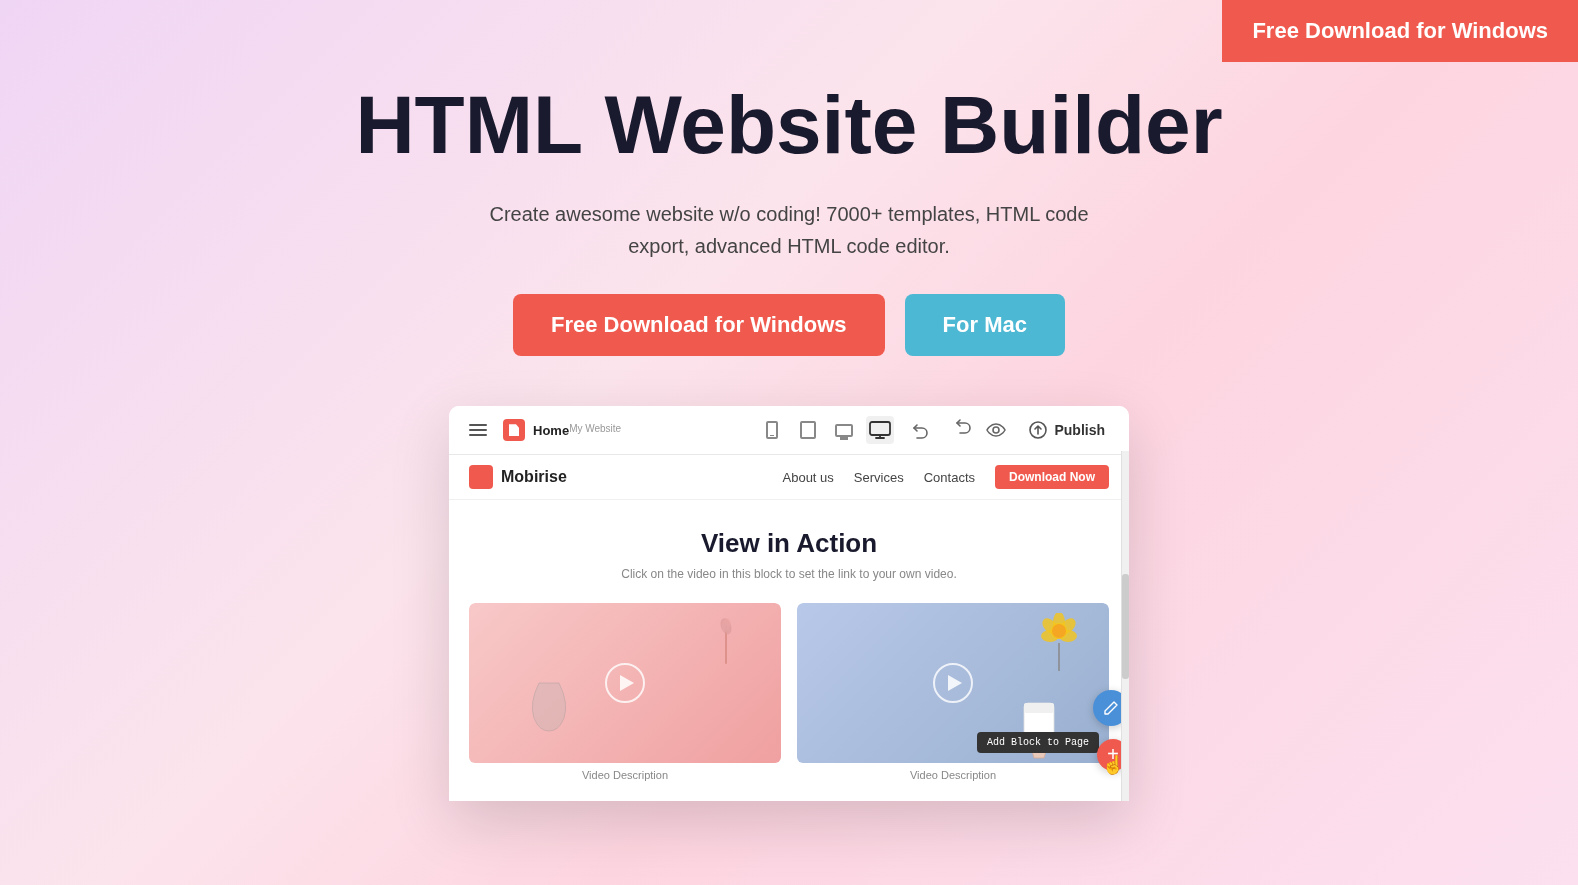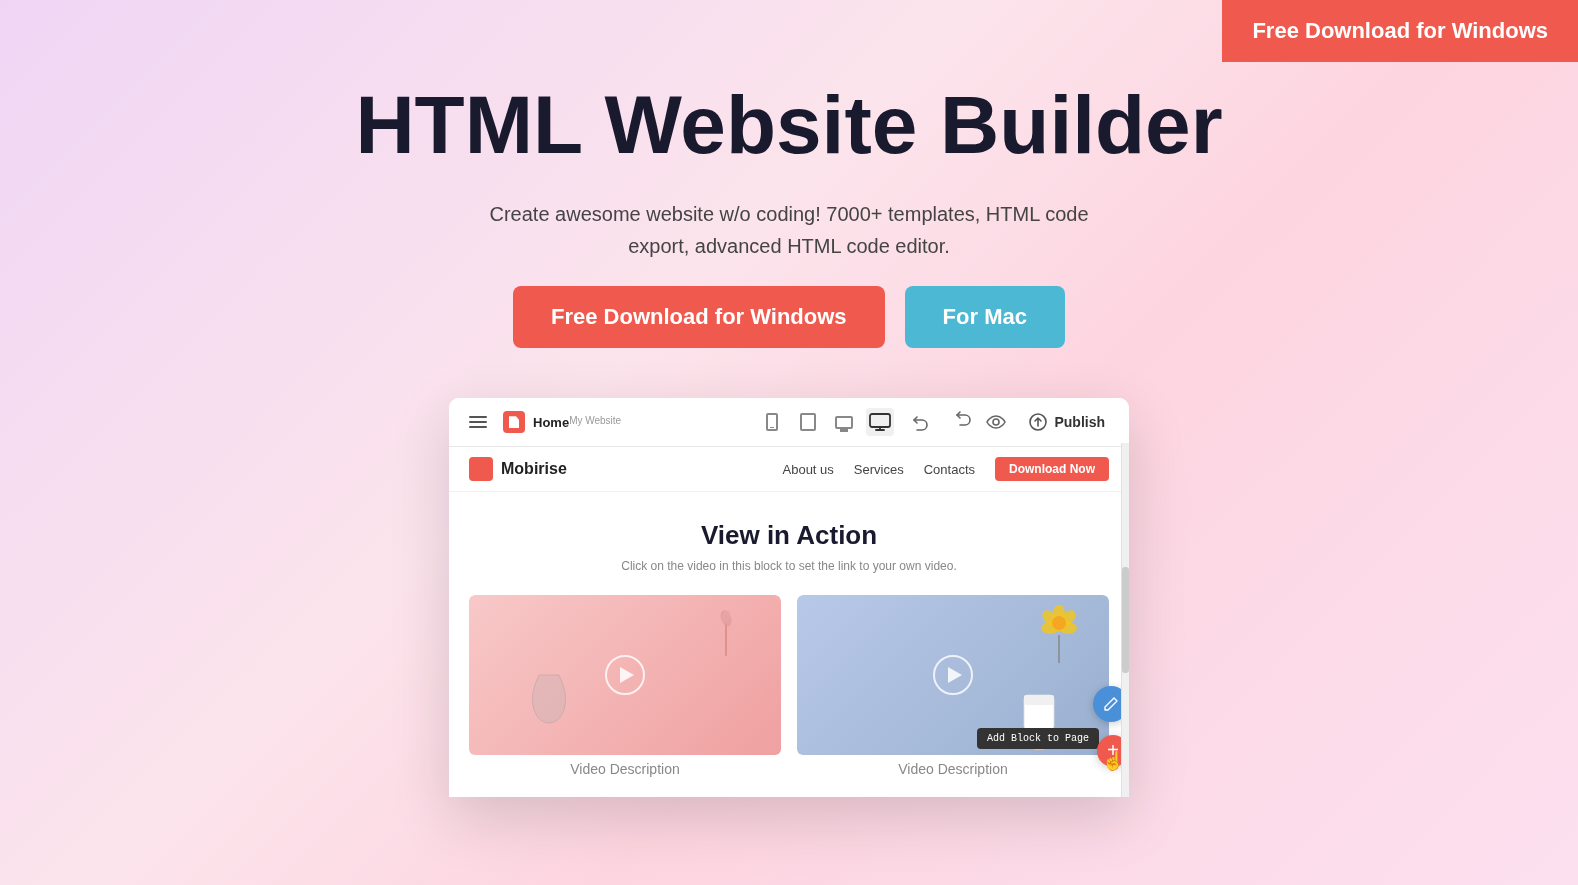--- a/index.html
+++ b/index.html
@@ -42,21 +42,21 @@
       font-weight: 900;
       color: #1a1a2e;
       line-height: 1.1;
       margin-bottom: 28px;
     }
 
     .hero-subtitle {
       font-size: 20px;
       color: #444;
       max-width: 660px;
-      margin: 0 auto 24px;
+      margin: 0 auto 32px;
       line-height: 1.6;
     }
 
     .cta-buttons {
       display: flex;
       justify-content: center;
       gap: 20px;
       margin-bottom: 50px;
     }
 
@@ -334,21 +334,21 @@
       position: absolute;
       right: 40px;
       top: 15px;
       width: 30px;
       height: 50px;
       opacity: 0.7;
     }
 
     .video-desc {
       text-align: center;
-      font-size: 14px;
+      font-size: 11px;
       color: #888;
       margin-top: 6px;
     }
 
     
     .fab-edit {
       position: absolute;
       right: -8px;
       bottom: 52px;
       width: 36px;

